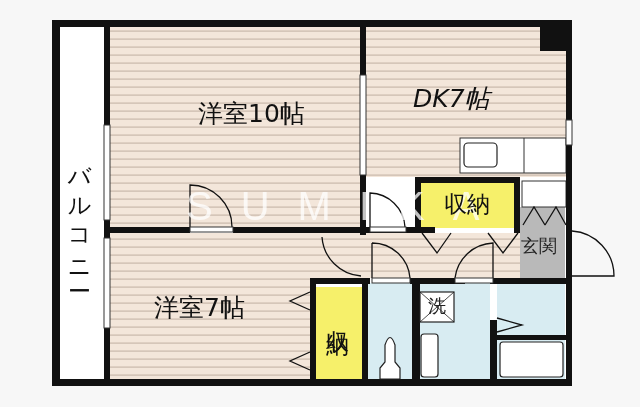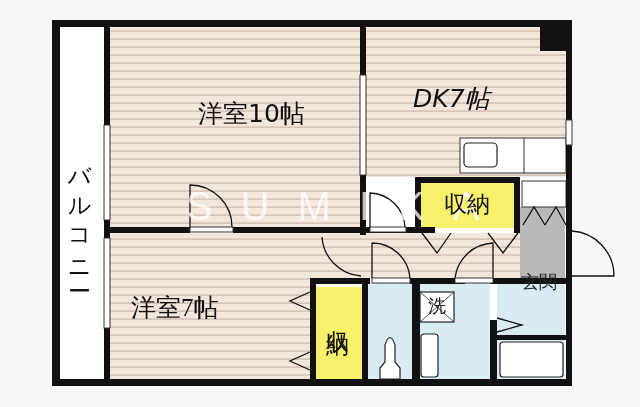--- a/index.html
+++ b/index.html
@@ -116,18 +116,18 @@
 
   <path d="M380 379 L380 368 L385 362 L385 345 Q390 330 395 345 L395 362 L400 368 L400 379 Z" fill="#ffffff" stroke="#222" stroke-width="1.2"></path>
 
   <rect x="500" y="342" width="63" height="35" rx="3" fill="#ffffff" stroke="#222" stroke-width="1.2"></rect>
 </svg>
 
 <div class="watermark" style="left:186px; top:184px;">SUMIKA</div>
 
 <div class="lbl lbl-big" style="left:170px; top:101px;margin-left:28px;">洋室10帖</div>
 <div class="lbl lbl-big" style="left:413px; top:86px;font-style:italic;">DK7帖</div>
-<div class="lbl lbl-big" style="left:131px; top:295px;font-family:Liberation Serif, serif;">洋室7帖</div>
+<div class="lbl lbl-big" style="left:154px; top:295px;">洋室7帖</div>
 <div class="lbl lbl-mid" style="left:444px; top:193px;">収納</div>
 <div class="lbl lbl-mid lbl-vert" style="left:326px; top:312px; letter-spacing:4px;">収納</div>
-<div class="lbl lbl-small" style="left:521px; top:237px;margin-top:36px;">玄関</div>
+<div class="lbl lbl-small" style="left:521px; top:237px;">玄関</div>
 <div class="lbl lbl-small" style="left:428px; top:297px;">洗</div>
 <div class="lbl lbl-mid lbl-vert" style="left:68px; top:150px;">バルコニー</div>
 
 </body></html>

